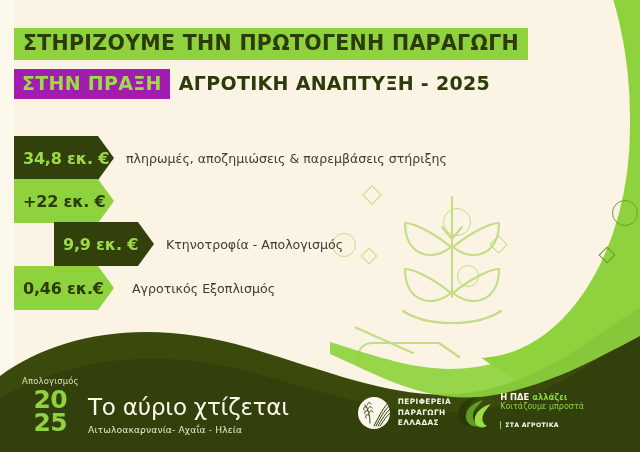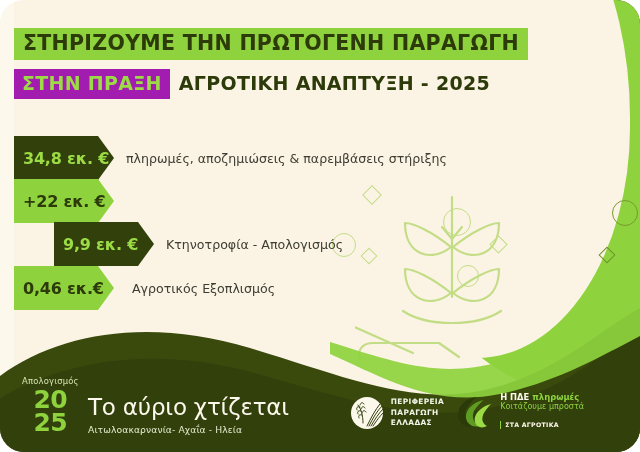--- a/index.html
+++ b/index.html
@@ -7,21 +7,20 @@
     padding: 0;
     background: #ffffff;
   }
   #poster {
     position: relative;
     width: 640px;
     height: 452px;
     overflow: hidden;
     background: #fbf4e4;
     font-family: "DejaVu Sans", "Liberation Sans", sans-serif;
-    border-radius: 24px;
   }
 
   
   .bg-layer { position: absolute; inset: 0; overflow: hidden; }
 
   
   .strip-left {
     position: absolute;
     left: 0; top: 0;
     width: 14px; height: 452px;
@@ -187,21 +186,21 @@
   .slogan-3 {
     color: #e4eccf;
     font-size: 9.2px;
     display: block;
     margin-top: 5px;
     letter-spacing: 0.1px;
   }
 
   .logo-pde {
     position: absolute;
-    right: 148px; bottom: 22px;
+    right: 141px; bottom: 22px;
     display: flex;
     align-items: center;
     gap: 7px;
   }
   .logo-pde-text {
     color: #f2f6e8;
     font-size: 7.4px;
     line-height: 1.45;
     letter-spacing: 0.35px;
     font-weight: bold;
@@ -341,19 +340,19 @@
       </div>
     </div>
 
     <div class="logo-campaign">
       <svg width="36" height="34" viewBox="0 0 36 34">
         <path d="M20 2 C9 3, 1 11, 1 20 C1 27, 7 32, 14 32 C8 27, 6 19, 10 13 C13 8, 17 4, 20 2 Z" fill="#2a3a08"></path>
         <path d="M27 5 C16 7, 8 15, 9 23 C10 29, 16 33, 22 31 C15 27, 14 19, 19 13 C22 9, 25 6, 27 5 Z" fill="#5f9c22"></path>
         <path d="M34 9 C23 12, 16 20, 18 27 C19 32, 25 34, 30 31 C24 28, 24 21, 29 15 C31 12, 33 10, 34 9 Z" fill="#9bdb45"></path>
       </svg>
       <div class="camp-text">
-        <span class="camp-1"><span>Η ΠΔΕ </span><em>πληρωμές</em></span>
+        <span class="camp-1"><span>Η ΠΔΕ </span><em>αλλάζει</em></span>
         <span class="camp-2">Κοιτάζουμε μπροστά</span>
         <span class="camp-3">ΣΤΑ ΑΓΡΟΤΙΚΑ</span>
       </div>
     </div>
   </div>
 </div>
 
 </body></html>

